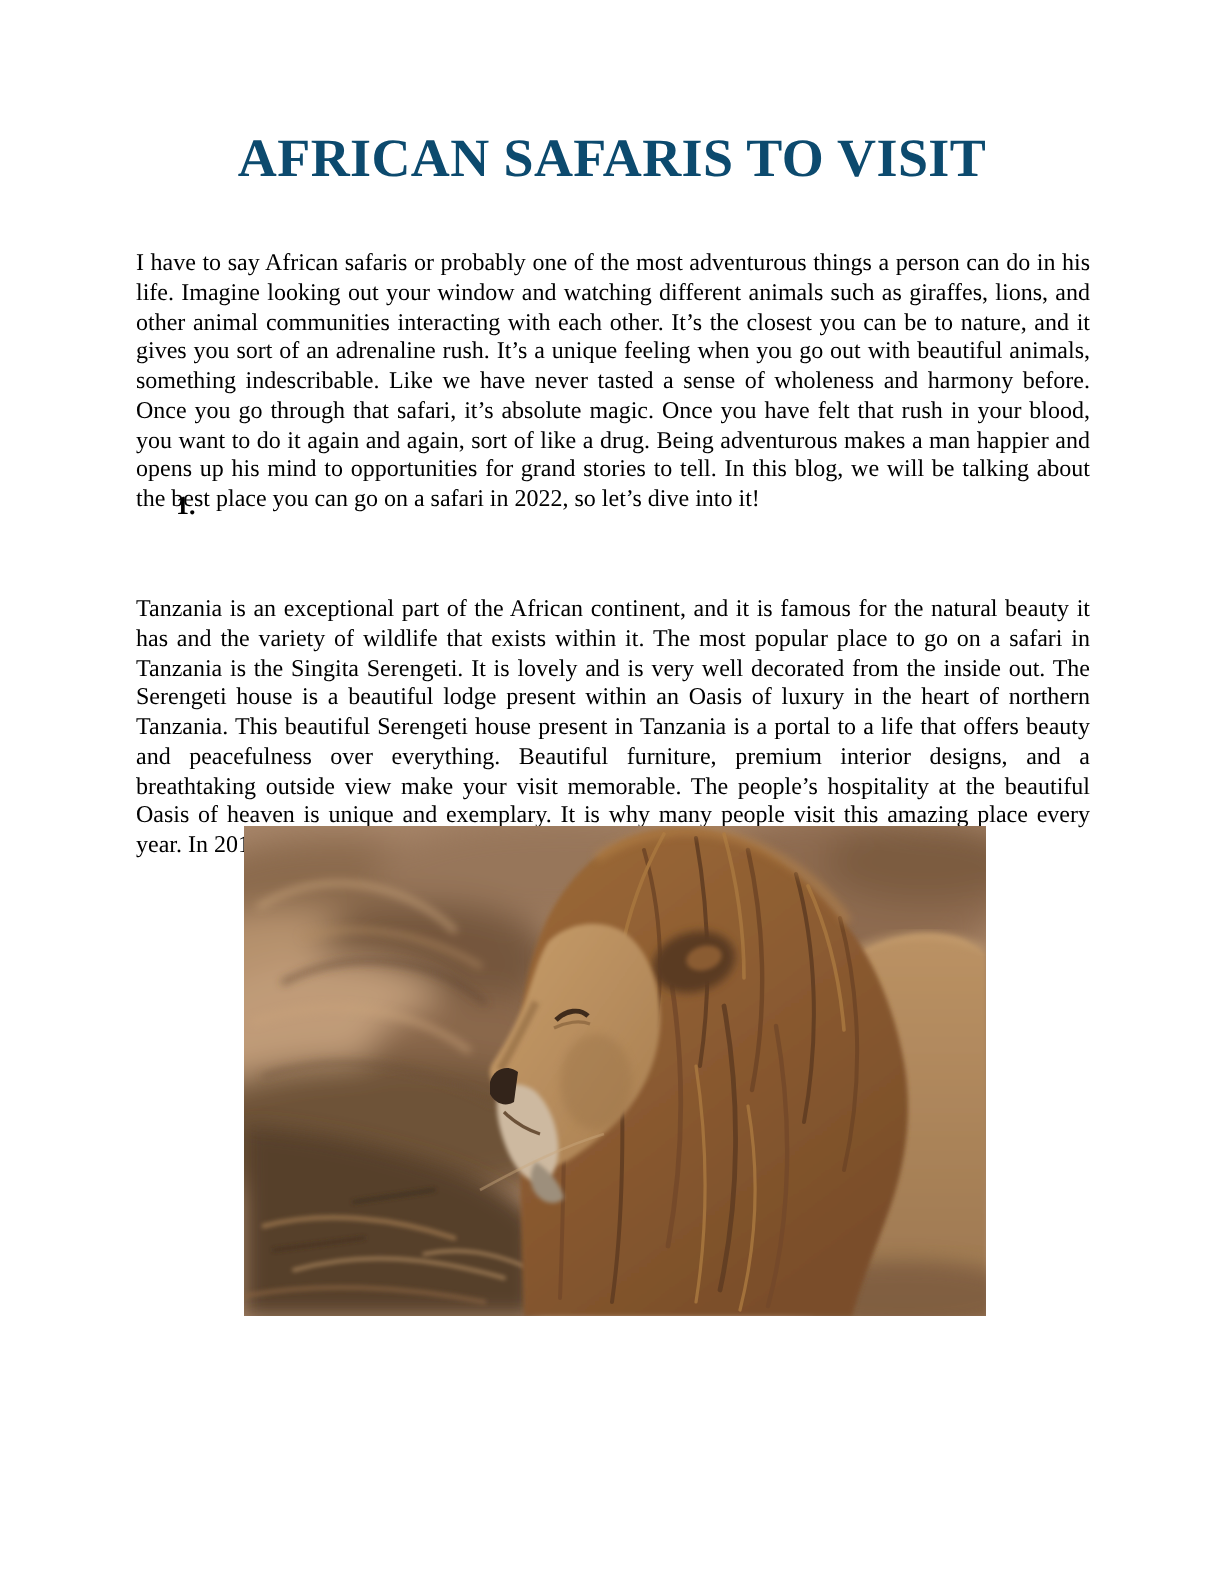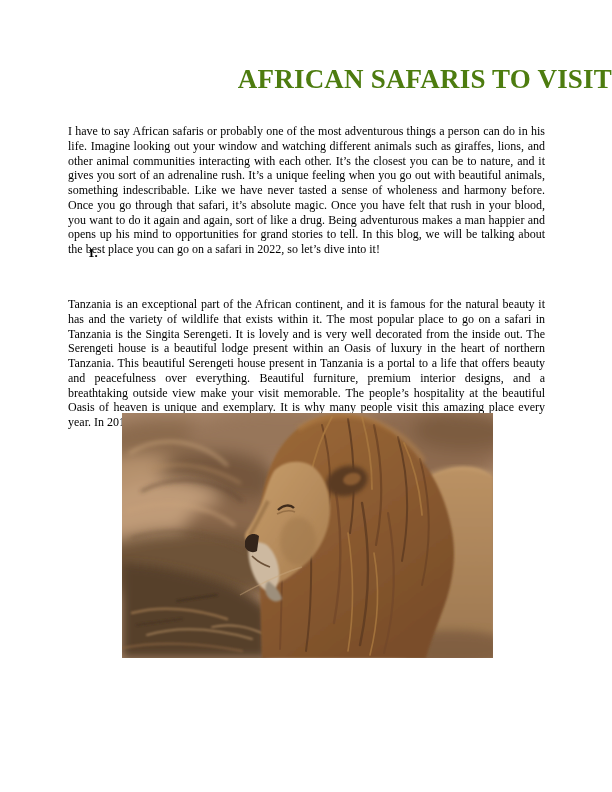--- a/index.html
+++ b/index.html
@@ -3,23 +3,23 @@
 <meta charset="utf-8">
 <style>
   html,body{margin:0;padding:0;background:#e9e9e9;}
   .page{
     position:relative;width:612px;height:792px;background:#ffffff;
     margin:0 auto;overflow:hidden;
     font-family:"Liberation Serif", serif;color:#000;
   }
   .doc-title{
     position:absolute;left:0;top:64px;width:612px;
-    text-align:right;font-size:27px;font-weight:bold;
+    text-align:center;font-size:27px;font-weight:bold;
     letter-spacing:0.2px;line-height:31px;
-    color:#4d7c0f;
+    color:#0c4a6e;
   }
   .para{
     position:absolute;left:68px;width:477px;
     font-size:12px;line-height:14.75px;text-align:justify;margin-top:24px;
   }
   .intro-para{top:100px;}
   .section-para{top:273px;}
   .section-heading{
     position:absolute;left:88px;top:245px;
     font-size:13px;font-weight:bold;line-height:16px;

